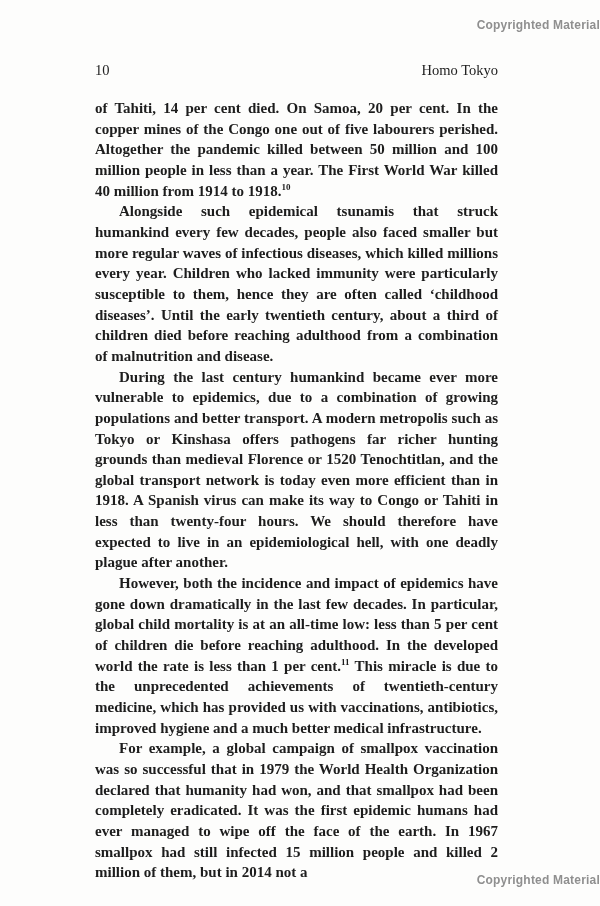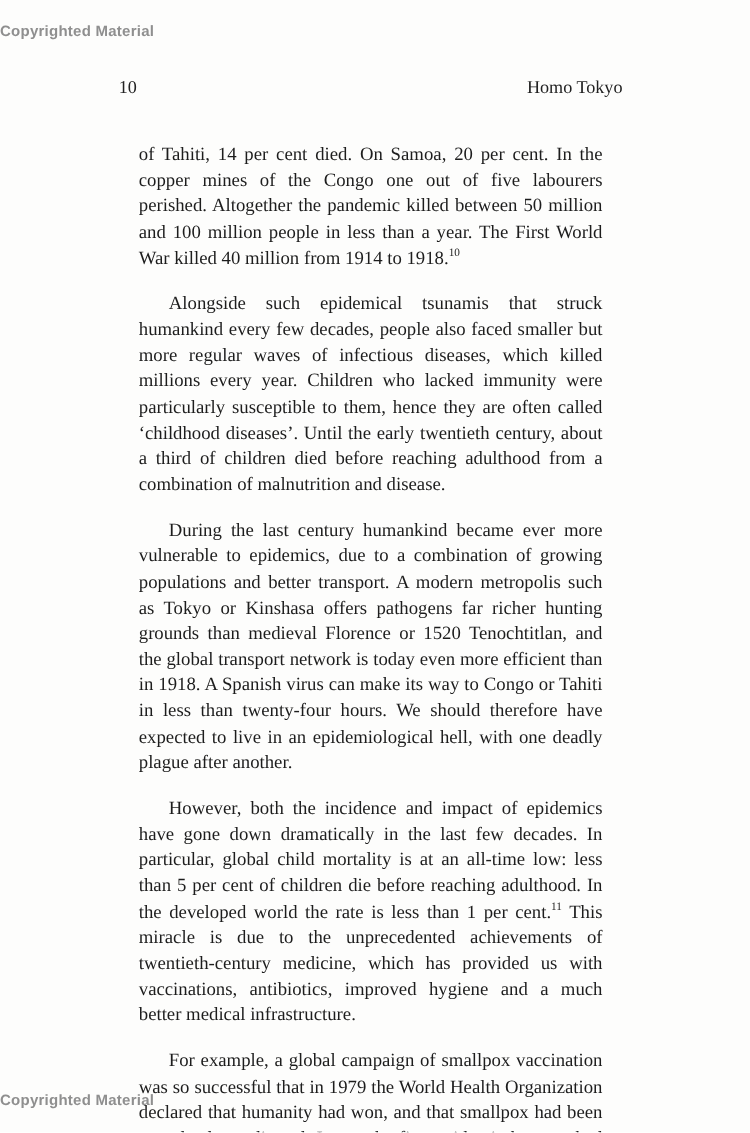--- a/index.html
+++ b/index.html
@@ -13,21 +13,21 @@
     height: 906px;
     background: #fdfdfc;
     overflow: hidden;
     font-family: "Liberation Serif", serif;
     color: #1d1d1d;
   }
   .notice {
     position: absolute;
     left: 0;
     width: 100%;
-    text-align: left;
+    text-align: right;
     font-family: "Liberation Sans", sans-serif;
     font-size: 12px;
     font-weight: 600;
     letter-spacing: 0.2px;
     color: #8f8f8f;
   }
   .notice-top { top: 18px; }
   .notice-bottom { top: 873px; }
 
   .running-header {
@@ -49,23 +49,24 @@
     top: 98px;
     left: 95px;
     width: 403px;
     font-size: 15px;
     line-height: 20.65px;
     text-align: justify;
     text-justify: inter-word;
     color: #1d1d1d;
   }
   .body-text p {
-    margin: 16px;
+    margin: 0;
     padding: 0;
     text-indent: 24px;
+    font-weight: bold;
   }
   .body-text p.no-indent {
     text-indent: 0;
   }
   sup.footnote-ref {
     font-size: 9px;
     line-height: 0;
     vertical-align: super;
     letter-spacing: 0;
   }

